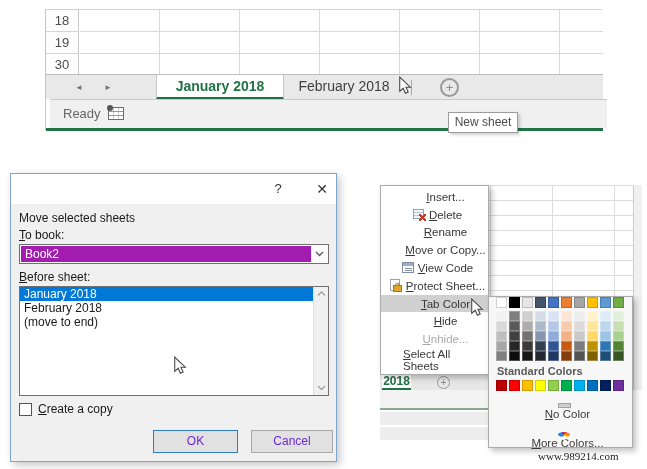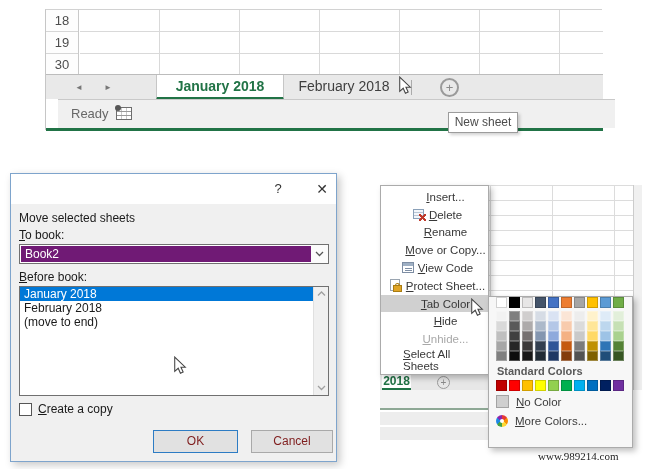--- a/index.html
+++ b/index.html
@@ -29,21 +29,21 @@
   .navarrow { position:absolute; top:0; width:14px; height:25px; line-height:25px; text-align:center;
               font-size:8px; color:#777; }
   #nav-prev { left:26px; } #nav-next { left:55px; }
   .sheettab { position:absolute; top:0; height:25px; line-height:22px; text-align:center; font-size:14px; }
   #tab-jan { left:110px; width:128px; background:#fff; color:#217346; font-weight:bold;
              border-left:1px solid #c6c6c6; border-right:1px solid #c6c6c6; border-bottom:3px solid #217346; }
   #tab-feb { left:238px; width:120px; color:#3f3f3f; }
   #tab-divider { position:absolute; left:365px; top:5px; width:1px; height:15px; background:#ababab; }
   #newsheet-btn { position:absolute; left:394px; top:3px; width:19px; height:19px; border:2px solid #9a9a9a;
                   border-radius:50%; color:#8a8a8a; font-size:13px; line-height:15px; text-align:center; background:#e9e9e9; }
-  #ts-status { position:absolute; left:12px; top:89px; width:557px; height:29px; background:#f0f0f0;
+  #ts-status { position:absolute; left:4px; top:89px; width:557px; height:29px; background:#f0f0f0;
                border-top:1px solid #c9c9c9; }
   #status-ready { position:absolute; left:13px; top:6px; font-size:13px; color:#676767; }
   #macro-icon { position:absolute; left:58px; top:7px; width:16px; height:13px; border:1px solid #6d6d6d; background:#fff;
     background-image:
       repeating-linear-gradient(to bottom, transparent 0 3px, #9a9a9a 3px 4px),
       repeating-linear-gradient(to right, transparent 0 4px, #c9c9c9 4px 5px); }
   #macro-icon::after { content:""; position:absolute; left:-2px; top:-3px; width:6px; height:6px;
                        background:#565656; border-radius:50%; }
   #ts-greenline { position:absolute; left:0; top:118px; width:557px; height:3px; background:#217346; }
 
@@ -58,39 +58,39 @@
   #dlg-titlebar { position:absolute; left:0; top:0; width:100%; height:30px; background:#fff; }
   #dlg-title { position:absolute; left:17px; top:0; line-height:30px; font-size:12.5px; color:#1a1a1a; }
   .dlg-sysbtn { position:absolute; top:0; width:22px; height:30px; line-height:30px; text-align:center;
                 color:#333; font-size:13px; }
   #dlg-help { left:256px; } #dlg-close { left:300px; font-size:14px; }
   .dlg-label { position:absolute; left:8px; font-size:12px; color:#1a1a1a; }
   #dlg-intro { top:37px; }
   #dlg-tobook { top:54px; }
   #dlg-combo { position:absolute; left:8px; top:70px; width:310px; height:20px; background:#fff;
                border:1px solid #707070; }
-  #combo-sel { position:absolute; left:1px; top:1px; right:17px; bottom:1px; background:#701a75;
+  #combo-sel { position:absolute; left:1px; top:1px; right:17px; bottom:1px; background:#a21caf;
                color:#fff; font-size:12px; line-height:16px; padding-left:4px; }
   #combo-btn { position:absolute; right:0; top:0; width:17px; height:18px; background:#fbfbfb;
                display:flex; align-items:center; justify-content:center; }
   #dlg-before { top:96px; }
   #dlg-list { position:absolute; left:8px; top:112px; width:310px; height:110px; background:#fff;
               border:1px solid #707070; }
   .lst-item { height:14px; line-height:14px; font-size:12px; color:#1a1a1a; padding-left:4px;
               margin-right:15px; }
   .lst-item.sel { background:#0078d7; color:#fff; }
   #lst-scroll { position:absolute; right:0; top:0; width:15px; height:108px; background:#f0f0f0;
                 border-left:1px solid #e0e0e0; }
   .scr-arrow { position:absolute; left:0; width:15px; height:14px; display:flex; align-items:center;
                justify-content:center; }
   #scr-up { top:0; } #scr-dn { bottom:0; }
   #dlg-checkbox { position:absolute; left:8px; top:229px; width:13px; height:13px; background:#fff;
                   border:1px solid #555; }
   #dlg-cblabel { position:absolute; left:27px; top:228px; font-size:12px; color:#1a1a1a; }
-  .dlg-btn { position:absolute; top:256px; height:23px; background:#e1e1e1; font-size:12px; color:#7f1d1d;
+  .dlg-btn { position:absolute; top:256px; height:23px; background:#e1e1e1; font-size:12px; color:#6d28d9;
              text-align:center; line-height:21px; }
   #btn-ok { left:142px; width:85px; border:1px solid #2d7cc4; }
   #btn-cancel { left:240px; width:82px; border:1px solid #a9a9a9; }
 
   
   #right-grid { position:absolute; left:380px; top:185px; width:253px; height:190px; background:#fff;
     border-top:1px solid #dcdcdc;
     background-image:
       repeating-linear-gradient(to right, transparent 0 61px, #dcdcdc 61px 62px),
       repeating-linear-gradient(to bottom, transparent 0 14px, #dcdcdc 14px 15px);
@@ -140,22 +140,22 @@
 
   
   #color-menu { position:absolute; left:488px; top:296px; width:145px; height:152px; background:#f7f7f7;
                 border:1px solid #ababab; box-shadow:3px 3px 6px rgba(0,0,0,.25); z-index:16; }
   .pal-hdr { padding:4px 0 2px 8px; font-size:11px; font-weight:bold; color:#595959; }
   .pal-row { display:flex; gap:2px; padding-left:7px; }
   .pal-row .sw { width:11px; height:11px; box-shadow:inset 0 0 0 1px rgba(0,0,0,.18); }
   .shade-rows { margin-top:3px; }
   .shade-rows .pal-row .sw { height:10px; box-shadow:inset 0 0 0 1px rgba(255,255,255,.25); }
   #std-row { margin-top:1px; }
-  .menu-opt { display:flex; align-items:center; height:17px; margin-top:2px; padding-left:7px;
-              font-size:11.5px; color:#3c3c3c; }
+  .menu-opt { display:flex; align-items:center; height:17px; margin-top:12px; padding-left:7px;
+              font-size:11.5px; color:#3c3c3c;flex-direction:column; }
   .menu-opt .opt-label { margin-left:7px; }
   #nocolor-sw { width:13px; height:13px; background:#cfcfcf; border:1px solid #a3a3a3; }
   #wheel { position:relative; width:12px; height:12px; border-radius:50%;
     background:conic-gradient(#e53935 0 60deg,#fb8c00 0 120deg,#fdd835 0 180deg,#43a047 0 240deg,#1e88e5 0 300deg,#8e24aa 0 360deg); }
   #wheel::after { content:""; position:absolute; left:4px; top:4px; width:4px; height:4px; background:#fff;
     border-radius:50%; }
 
   
   #watermark { position:absolute; left:538px; top:450px; font-family:"Liberation Serif", serif;
                font-size:11px; color:#1c1c1c; z-index:3; }
@@ -205,21 +205,21 @@
 
     <div id="dlg-combo">
       <div id="combo-sel">Book2</div>
       <div id="combo-btn">
         <svg width="9" height="6" viewBox="0 0 9 6">
           <polyline points="1,1 4.5,4.5 8,1" fill="none" stroke="#555" stroke-width="1.3"></polyline>
         </svg>
       </div>
     </div>
 
-    <div class="dlg-label accel" id="dlg-before">Before book:</div>
+    <div class="dlg-label accel" id="dlg-before">Before sheet:</div>
 
     <div id="dlg-list">
       <div class="lst-item sel">January 2018</div>
       <div class="lst-item">February 2018</div>
       <div class="lst-item">(move to end)</div>
       <div id="lst-scroll">
         <div class="scr-arrow" id="scr-up">
           <svg width="9" height="6" viewBox="0 0 9 6">
               <polyline points="1,4.5 4.5,1 8,4.5" fill="none" stroke="#a0a0a0" stroke-width="1.3"></polyline>
             </svg>

